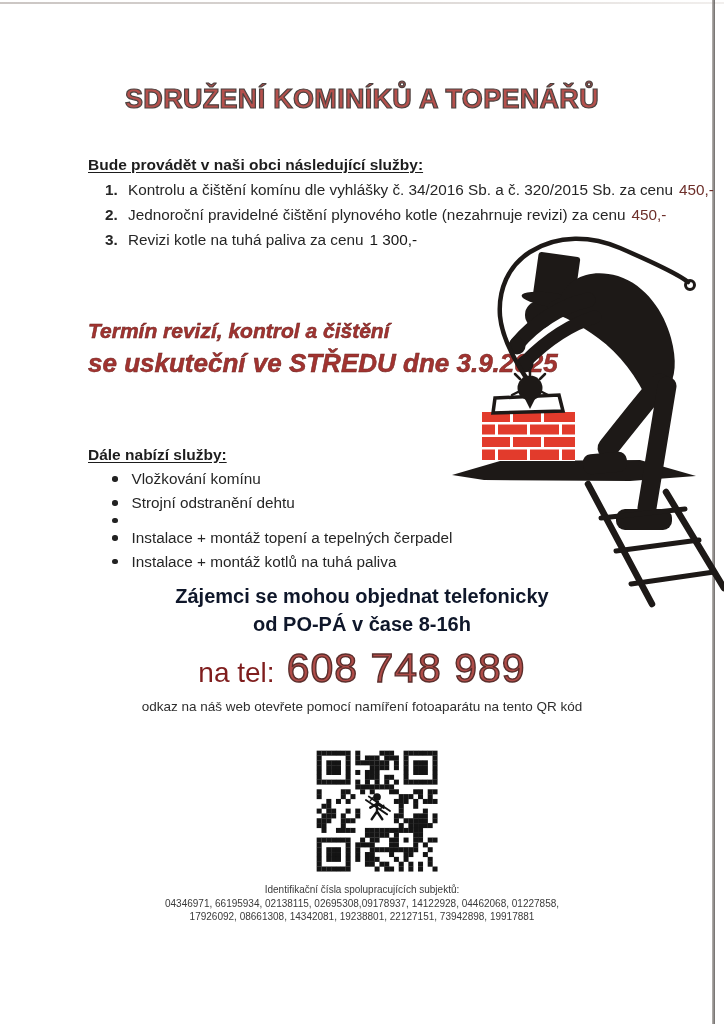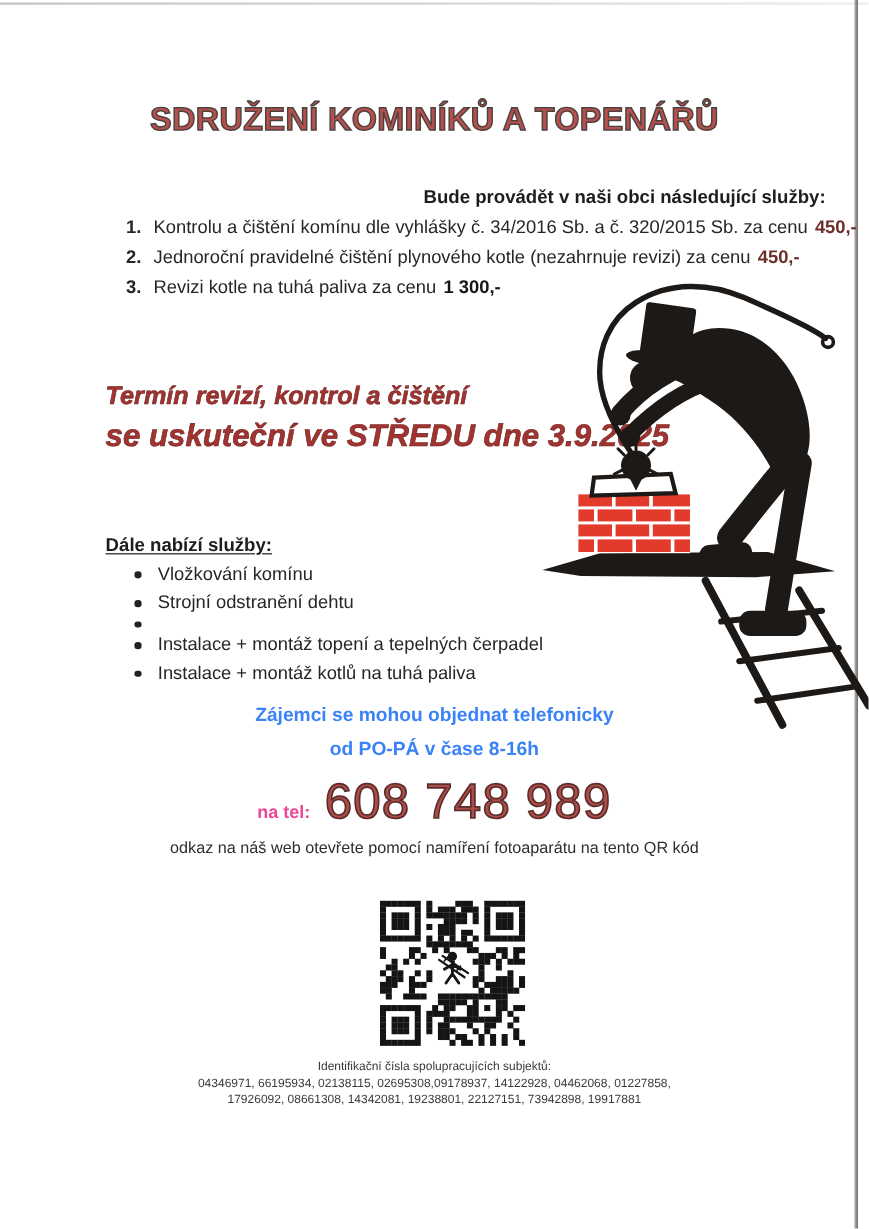--- a/index.html
+++ b/index.html
@@ -10,42 +10,42 @@
         background:linear-gradient(to right,#c2bcb9 0%,#d6d1ce 55%,#efecea 100%);opacity:.85;}
   .edge-right{position:absolute;top:0;left:712px;width:3px;height:100%;
         background:linear-gradient(to right,#a7a3a0,#4a4644);opacity:.8;}
   
   .title{position:absolute;top:84px;left:0;width:100%;margin:0;text-align:center;
         font-size:27px;font-weight:bold;letter-spacing:.3px;color:#b5504c;
         -webkit-text-stroke:1.2px #4c4240;}
   
   .services{position:absolute;left:88px;top:156px;width:600px;}
   .svc-heading{font-size:15.5px;font-weight:bold;color:#1d1d1d;
-        text-underline-offset:2px;margin-bottom:7px;white-space:nowrap;text-align:right;}
+        text-decoration:underline;text-underline-offset:2px;margin-bottom:7px;white-space:nowrap;}
   .svc-row{display:flex;align-items:baseline;margin-top:7px;font-size:15.3px;color:#262626;white-space:nowrap;}
   .svc-num{font-weight:bold;min-width:23px;margin-left:17px;}
-  .svc-price{font-weight:bold;margin-left:6px;color:#6d2f2a;}
+  .svc-price{font-weight:normal;margin-left:6px;color:#6d2f2a;}
   .svc-price.black{color:#161616;}
   
   .date-notice{position:absolute;left:88px;top:314px;font-style:italic;font-weight:bold;
         color:#a23330;-webkit-text-stroke:.5px #6d2320;line-height:33px;white-space:nowrap;}
   .date-notice .l1{font-size:21px;}
   .date-notice .l2{font-size:26px;}
   
   .more{position:absolute;left:88px;top:446px;width:420px;}
   .more-heading{font-size:15.5px;font-weight:bold;color:#1d1d1d;
         text-decoration:underline;text-underline-offset:2px;margin-bottom:6px;white-space:nowrap;}
   .bullet-row{display:flex;align-items:flex-start;margin-top:5.8px;font-size:15.3px;color:#262626;white-space:nowrap;}
   .bullet-dot{width:5.5px;height:5.5px;border-radius:50%;background:#222;flex:0 0 auto;
         margin-left:24px;margin-right:14px;align-self:center;}
   
   .contact{position:absolute;left:0;top:583px;width:724px;text-align:center;}
-  .contact .c1,.contact .c2{font-size:16px;font-weight:bold;color:#3b82f6;line-height:27.5px;}
+  .contact .c1,.contact .c2{font-size:20px;font-weight:bold;color:#0f172a;line-height:27.5px;}
   .tel-row{display:flex;justify-content:center;align-items:baseline;gap:12px;margin-top:7px;}
-  .tel-label{font-size:15px;font-weight:bold;color:#ec4899;}
+  .tel-label{font-size:28px;font-weight:normal;color:#7f1d1d;}
   .tel-number{font-size:41px;font-weight:normal;letter-spacing:1px;color:#b04c48;
         -webkit-text-stroke:1.4px #5a2e2c;}
   .qr-hint{margin-top:7px;font-size:13.5px;color:#2e2e2e;}
   
   .qr{position:absolute;left:307px;top:741px;width:140px;height:140px;}
   
   .footer{position:absolute;left:0;top:883px;width:724px;text-align:center;
         font-size:10px;line-height:13.5px;color:#3a3a3a;}
   
   .sweep{position:absolute;left:438px;top:228px;width:286px;height:382px;}

